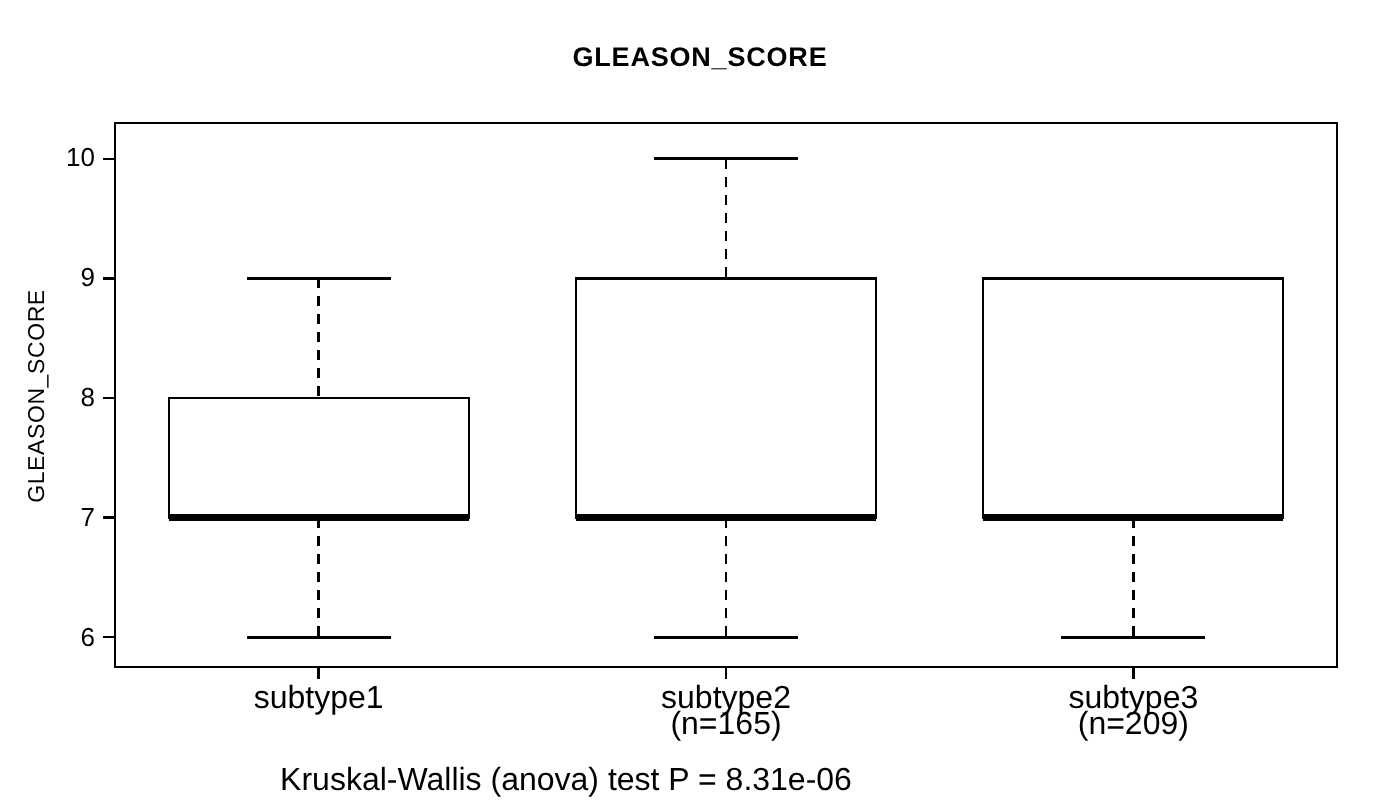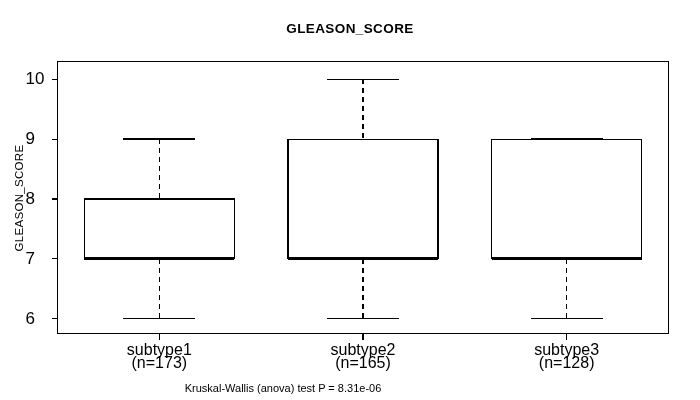--- a/index.html
+++ b/index.html
@@ -47,25 +47,26 @@
     white-space: nowrap;
     font-size: 11.5px;
     letter-spacing: 0.3px;
   }
   .caption {
     position: absolute;
     left: 0;
     top: 379px;
     width: 566px;
     text-align: center;
-    font-size: 11px;
+    font-size: 16px;
   }
   .ytick-label {
     position: absolute;
-    font-size: 17px;
+    text-align: right;
+    font-size: 13px;
     width: 22px;
     line-height: 12px;
   }
   .xtick-label {
     position: absolute;
     text-align: center;
     font-size: 16px;
     line-height: 13px;
     width: 130px;
   }
@@ -124,20 +125,20 @@
   </svg>
 
   <div id="ytick-layer">
       <div class="ytick-label" style="left: 25.5px; top: 309.555px;">6</div>
       <div class="ytick-label" style="left: 25.5px; top: 249.775px;">7</div>
       <div class="ytick-label" style="left: 25.5px; top: 189.995px;">8</div>
       <div class="ytick-label" style="left: 25.5px; top: 130.214px;">9</div>
       <div class="ytick-label" style="left: 25.5px; top: 70.4341px;">10</div>
     </div>
   <div id="xtick-layer">
-      <div class="xtick-label" style="left: 94.3333px; top: 339.5px;"><span>subtype1</span><span class="sub">(n=173)</span></div>
+      <div class="xtick-label" style="left: 94.3333px; top: 339.5px;"><span>subtype1</span></div>
       <div class="xtick-label" style="left: 298px; top: 339.5px;"><span>subtype2</span><span class="sub">(n=165)</span></div>
-      <div class="xtick-label" style="left: 501.667px; top: 339.5px;"><span>subtype3</span><span class="sub">(n=128)</span></div>
+      <div class="xtick-label" style="left: 501.667px; top: 339.5px;"><span>subtype3</span><span class="sub">(n=209)</span></div>
     </div>
 
   <div class="caption">Kruskal-Wallis (anova) test P = 8.31e-06</div>
 
 </div>
 
 </body></html>

